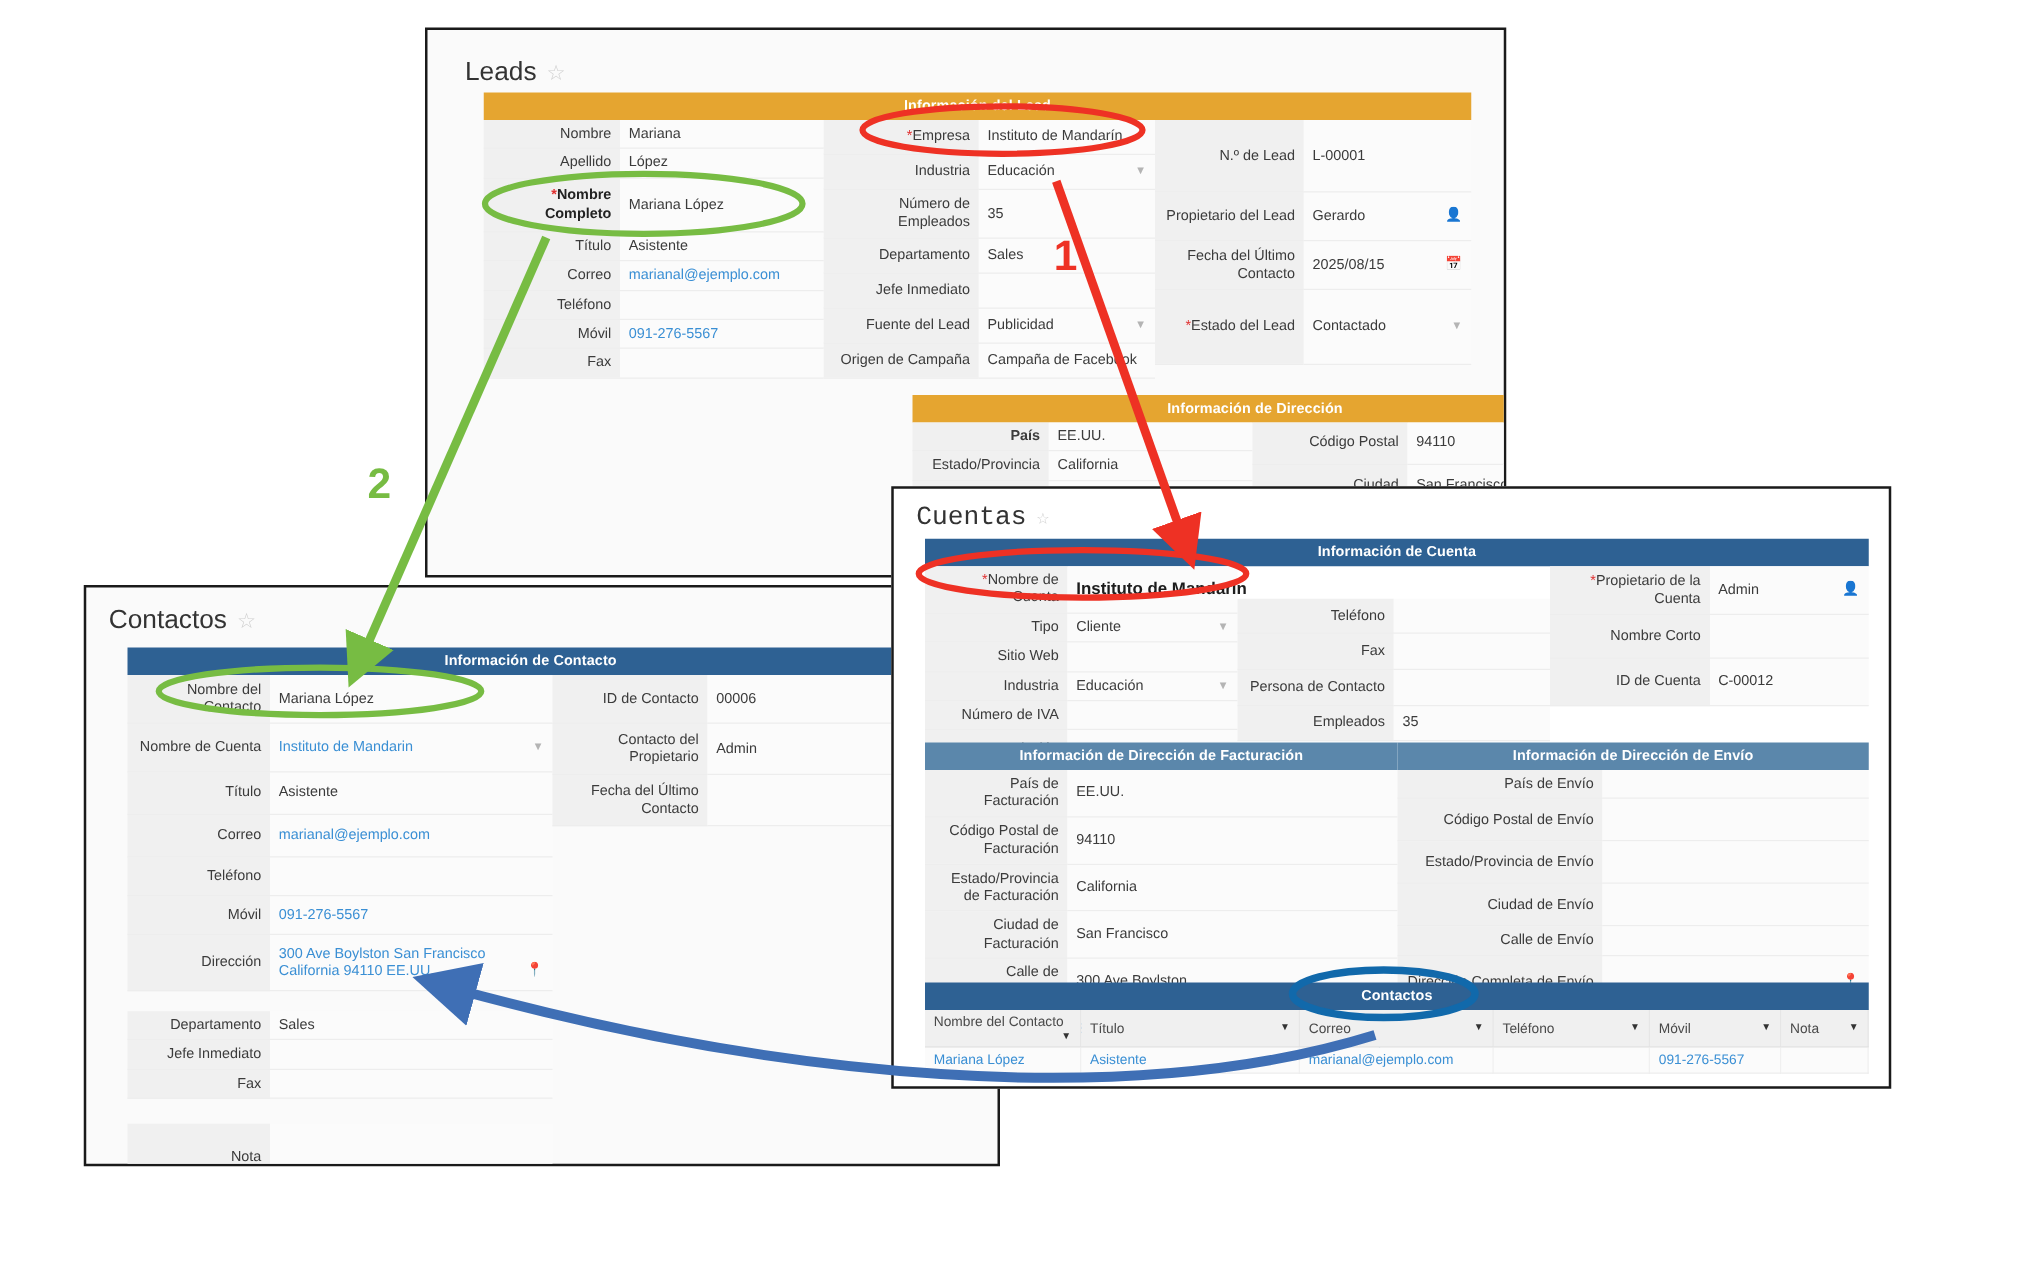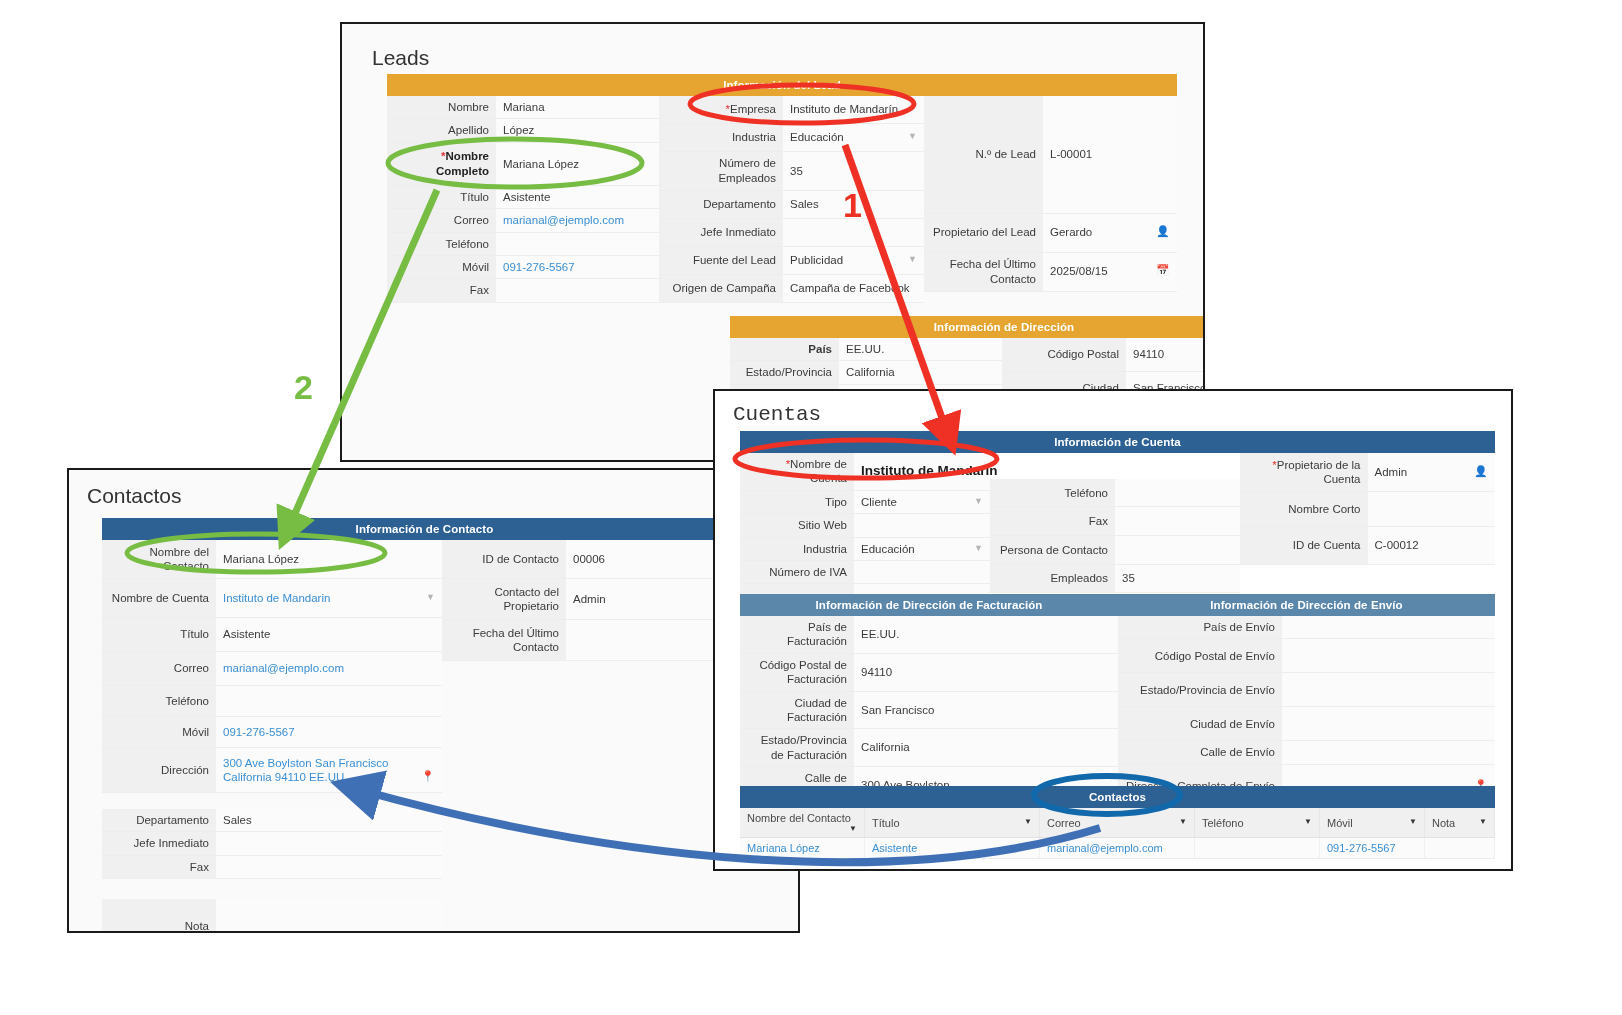--- a/index.html
+++ b/index.html
@@ -6,21 +6,21 @@
   body{
     width:1622px;height:1015px;background:#ffffff;position:relative;
     font-family:"Liberation Sans", sans-serif;
     -webkit-font-smoothing:antialiased;
   }
   .panel{
     position:absolute;background:#fafafa;border:2px solid #1a1a1a;
     box-sizing:border-box;overflow:hidden;
   }
   .panel-title{
-    font-size:21px;color:#333;font-weight:400;display:flex;align-items:center;gap:8px;flex-direction:column;
+    font-size:21px;color:#333;font-weight:400;display:flex;align-items:center;gap:8px;
   }
   .star{color:#cfcfcf;font-size:17px;}
   
   .sect{width:100%;border-collapse:collapse;table-layout:fixed;}
   .sect td{
     font-size:11.5px;color:#3b3b3b;padding:4px 7px;vertical-align:middle;
     border-bottom:1px solid #ededed;line-height:1.25;
   }
   .lbl{
     text-align:right;color:#5c5c5c;background:#f0f0f0;font-size:11.5px;
@@ -149,20 +149,24 @@
           <td class="val">L-00001</td>
         </tr>
         <tr>
           <td class="lbl">Propietario del Lead</td>
           <td class="val" style="height:30px;"><span>Gerardo</span><span class="rowicon">👤</span></td>
         </tr>
         <tr>
           <td class="lbl">Fecha del Último Contacto</td>
           <td class="val" style="height:30px;"><span>2025/08/15</span><span class="rowicon">📅</span></td>
         </tr>
+        <tr>
+          <td class="lbl"><span class="req">*</span><span>Estado del Lead</span></td>
+          <td class="val"><span>Contactado</span><span class="caret">▼</span></td>
+        </tr>
         <tr class="spacer">
               <td colspan="2"></td>
             </tr>
       </tbody>
         </table>
     </div>
   </div>
 
   <div style="position:absolute;left:388px;top:292px;width:548px;">
     <div class="bandhead band-orange">Información de Dirección</div>
@@ -394,26 +398,26 @@
         <tbody>
             <tr>
           <td class="lbl" style="width:100px;">País de Facturación</td>
           <td class="val">EE.UU.</td>
         </tr>
         <tr>
           <td class="lbl" style="height:25px;">Código Postal de Facturación</td>
           <td class="val">94110</td>
         </tr>
         <tr>
+          <td class="lbl" style="height:25px;">Estado/Provincia de Facturación</td>
+          <td class="val">California</td>
+        </tr>
+        <tr>
           <td class="lbl" style="height:25px;">Ciudad de Facturación</td>
           <td class="val">San Francisco</td>
-        </tr>
-        <tr>
-          <td class="lbl" style="height:25px;">Estado/Provincia de Facturación</td>
-          <td class="val">California</td>
         </tr>
         <tr>
           <td class="lbl">Calle de Facturación</td>
           <td class="val">300 Ave Boylston</td>
         </tr>
         <tr>
           <td class="lbl" style="height:34px;">Dirección Completa de Facturación</td>
           <td class="val blue" style="white-space:nowrap;"><span>300 Ave Boylston San Francisco California EE.UU. 94110</span><span class="rowicon">📍</span></td>
         </tr>
       </tbody>

